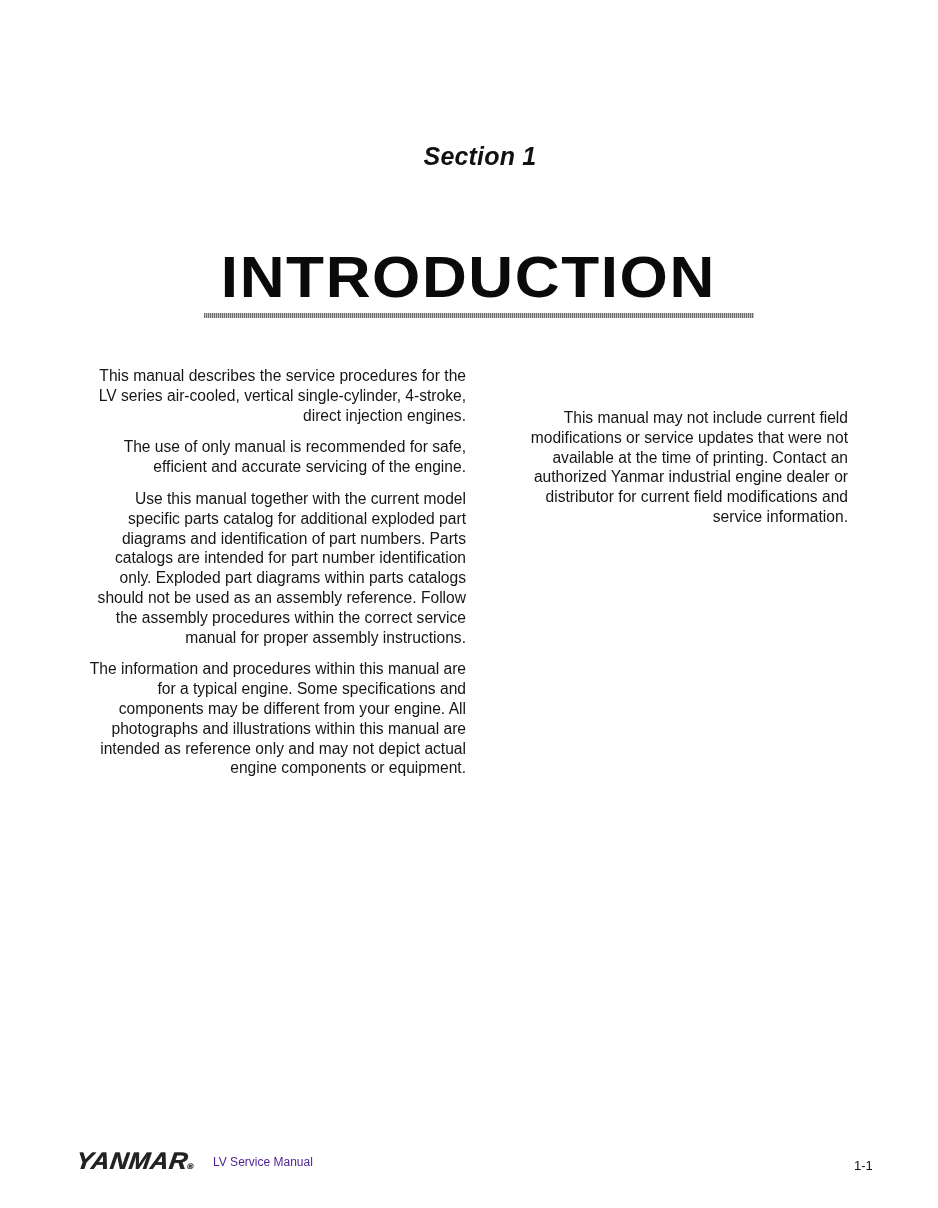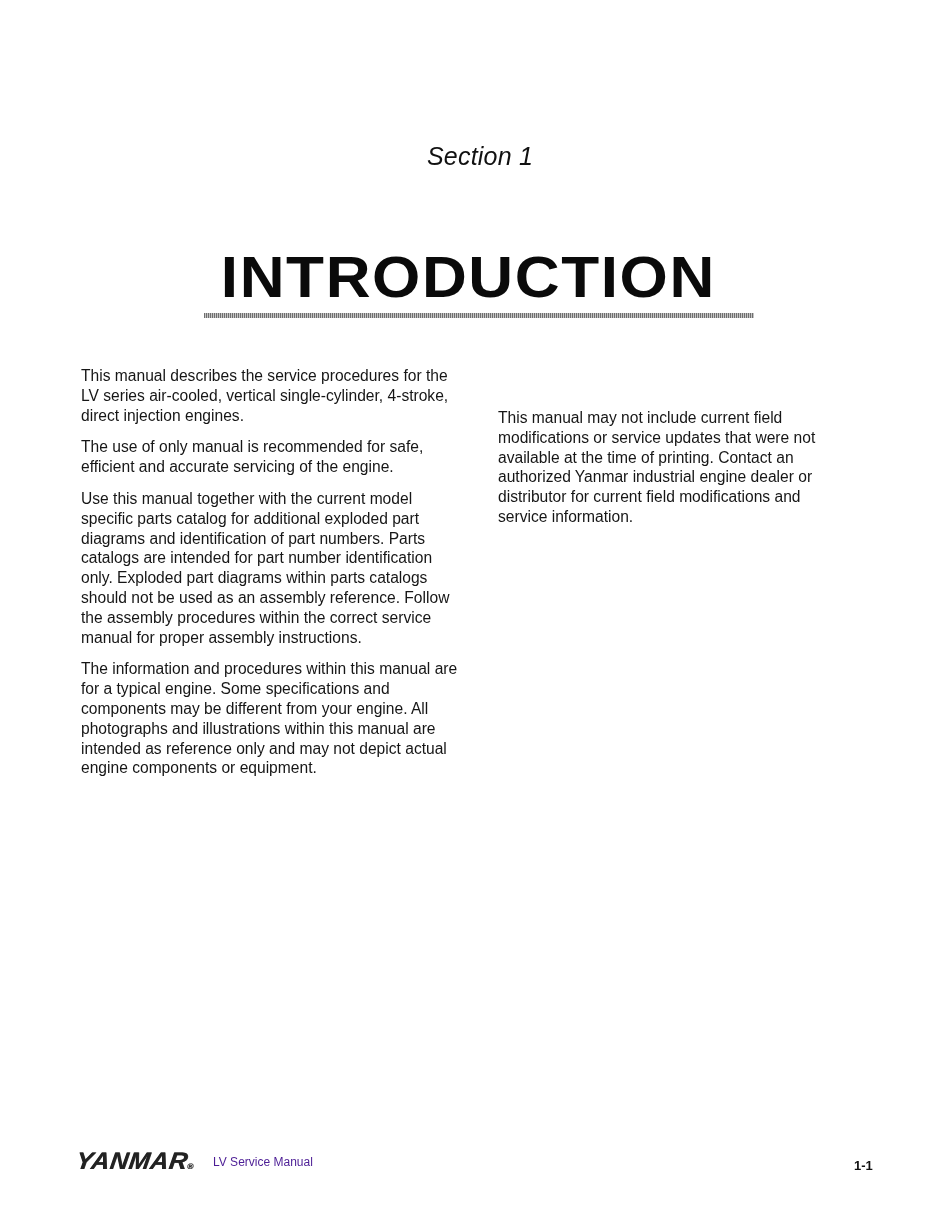--- a/index.html
+++ b/index.html
@@ -15,21 +15,21 @@
       font-family: "Liberation Sans", sans-serif;
       color: #111111;
     }
     .section-label {
       position: absolute;
       left: 0;
       width: 938px;
       top: 142px;
       text-align: center;
       font-size: 25px;
-      font-weight: normal;
+      font-weight: bold;
       font-style: italic;
       letter-spacing: 0.2px;
       color: #111111;
       padding-left: 22px;
       box-sizing: border-box;
     }
     .title {
       position: absolute;
       left: 0;
       width: 938px;
@@ -51,20 +51,21 @@
       width: 550px;
       height: 5px;
       background: repeating-linear-gradient(90deg, #555 0px, #555 1px, #bbb 1px, #bbb 2px);
       opacity: 0.85;
     }
     .col {
       position: absolute;
       font-size: 15.6px;
       line-height: 19.8px;
       color: #161616;
+      text-align: right;
     }
     .col p {
       margin: 0 0 12px 0;
     }
     .col-left {
       left: 81px;
       top: 366px;
       width: 385px;
     }
     .col-right {
@@ -96,21 +97,21 @@
       left: 213px;
       top: 1155px;
       font-size: 12px;
       color: #4c1d95;
     }
     .footer-page {
       position: absolute;
       left: 854px;
       top: 1158px;
       font-size: 13px;
-      font-weight: bold;
+      font-weight: normal;
       color: #111;
     }
   </style>
 </head>
 <body>
 
 <div>
 
   <div class="section-label">Section 1</div>
 

